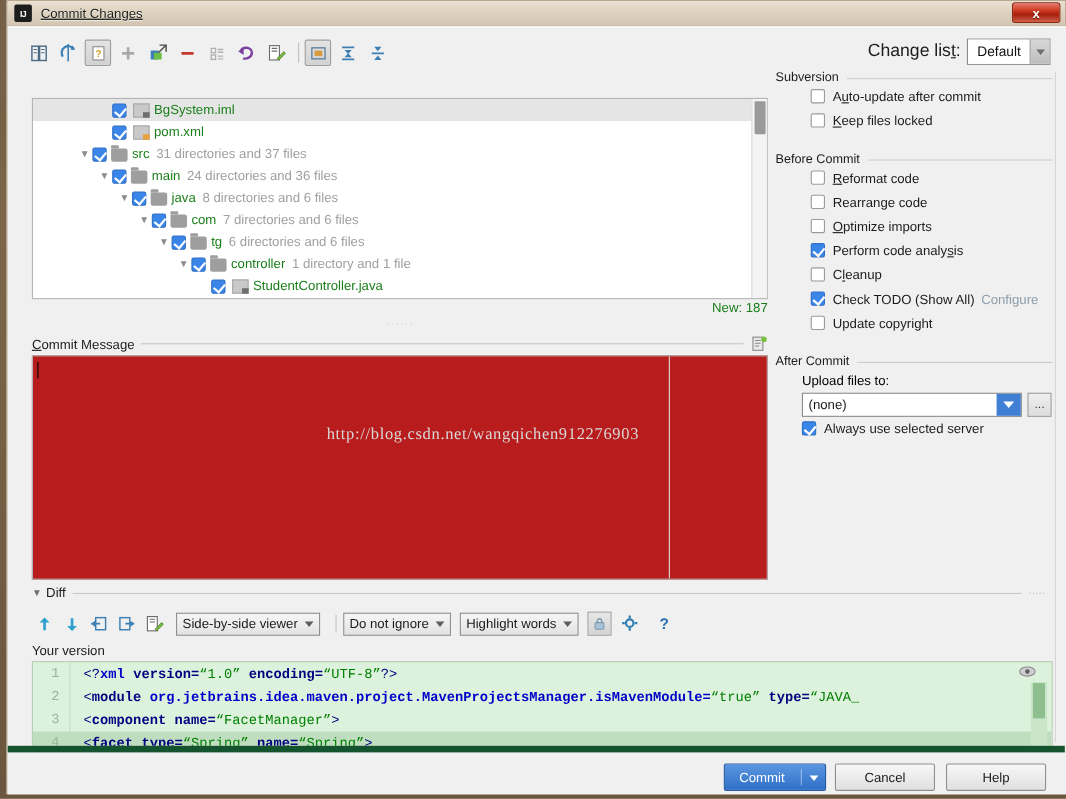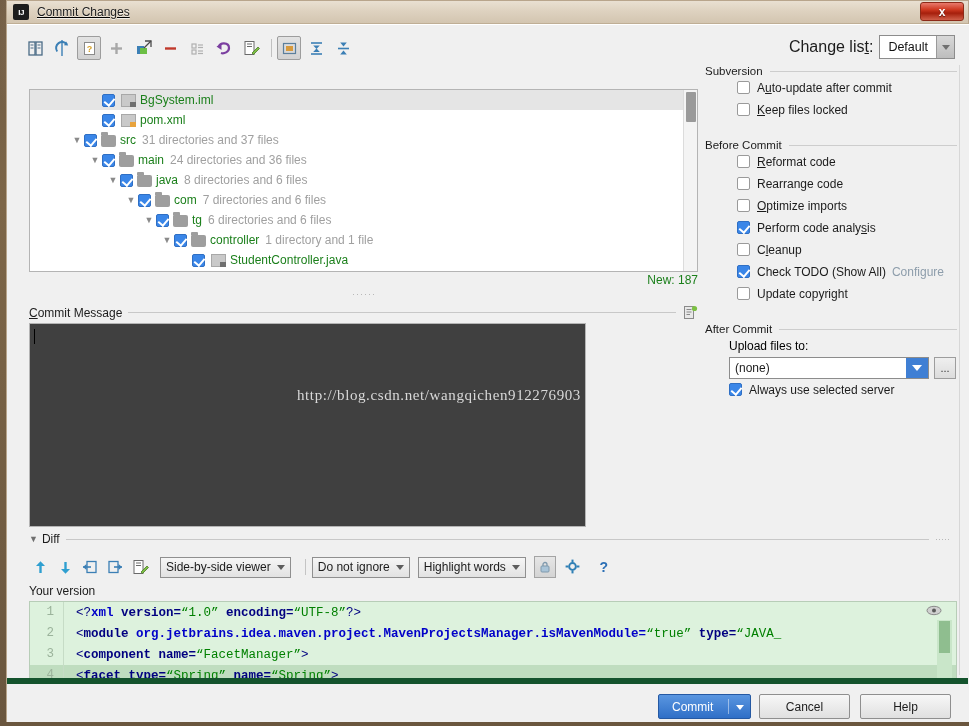--- a/index.html
+++ b/index.html
@@ -186,22 +186,22 @@
     display: flex; align-items: center;
   }
   #cm-label { font-size: 12px; color: #1c1c1c; }
   #cm-label u { text-decoration: underline; }
   #cm-rule { flex: 1; height: 1px; background: #c8c8c8; margin: 0 6px; }
   #cm-hist-icon {
     width: 16px; height: 16px; position: relative; cursor: pointer;
   }
   #cm-area {
     position: absolute; left: 22px; top: 298px;
-    width: 557px; height: 204px;
-    background: #404040; border: 1px solid #b4b4b4;
+    width: 669px; height: 204px;
+    background: #b91c1c; border: 1px solid #b4b4b4;
     overflow: hidden;
   }
   #cm-caret {
     position: absolute; left: 4px; top: 5px; width: 1px; height: 15px;
     background: #000;
   }
   #cm-margin {
     position: absolute; left: 578px; top: 0; bottom: 0; width: 1px;
     background: #dcdcdc;
   }

